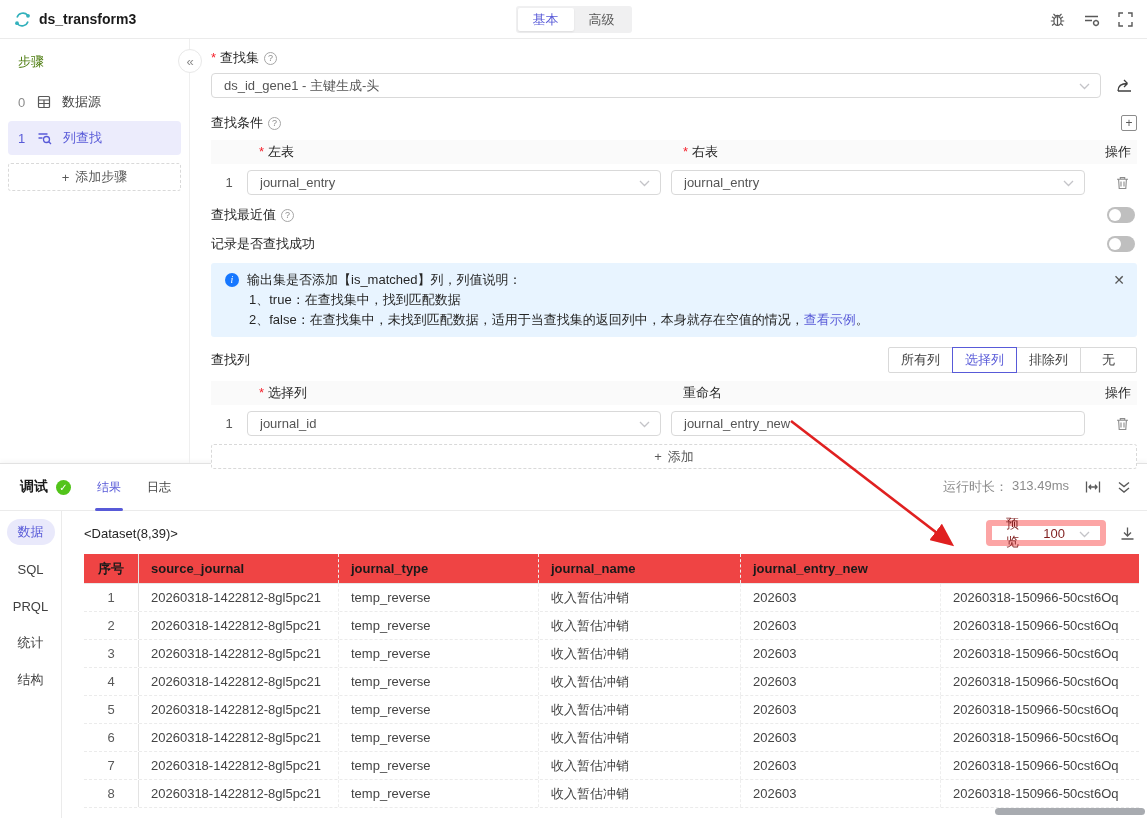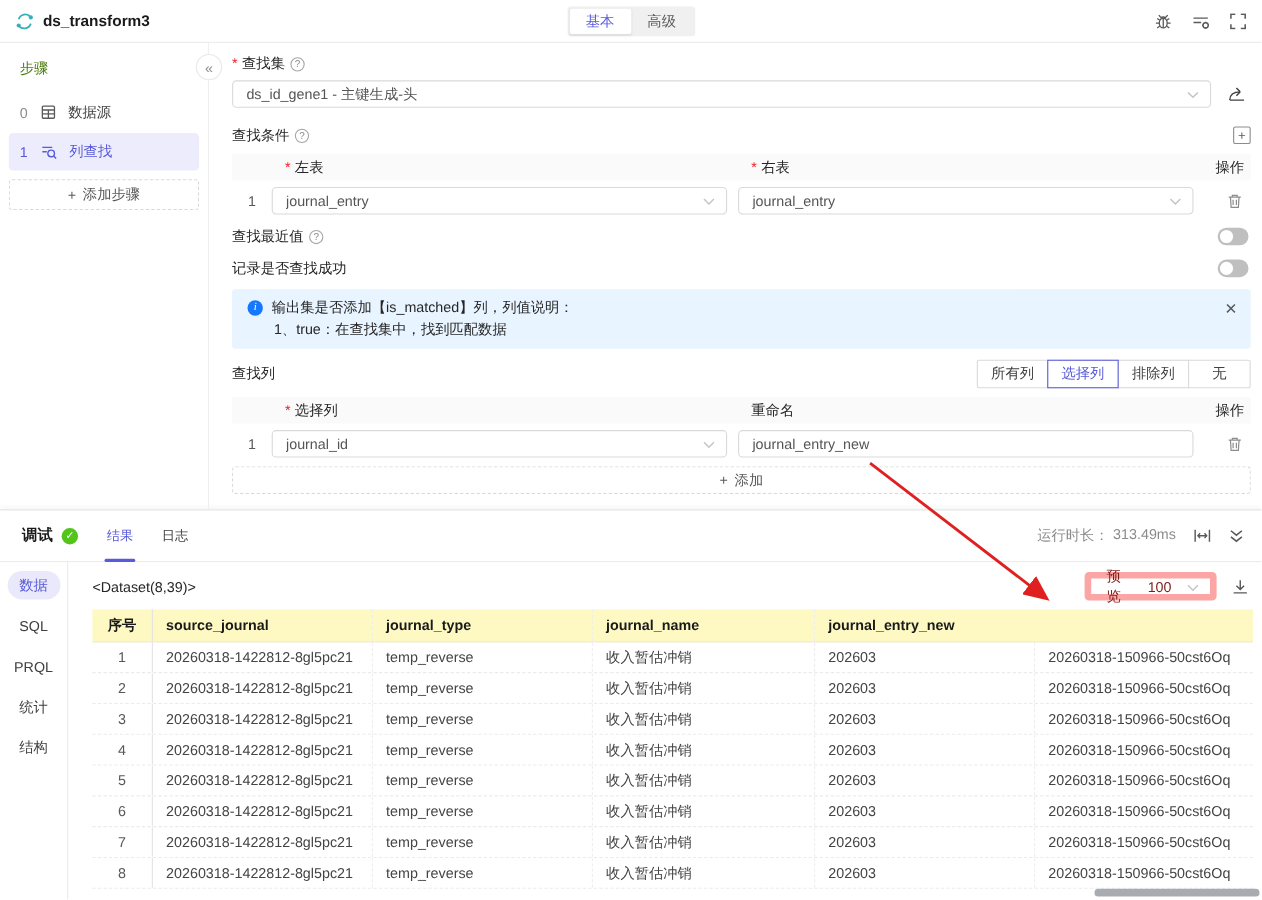--- a/index.html
+++ b/index.html
@@ -92,21 +92,21 @@
   .stab.active { background:#E9E9FB; color:#585AD8; }
 
   .result-area { flex:1; padding:8px 8px 0 22px; position:relative; }
   .result-top { display:flex; align-items:center; height:28px; }
   .dataset-label { color:#262626; }
   .preview-box { margin-left:auto; width:120px; height:26px; border:6px solid #fca5a5; border-radius:4px; display:flex; align-items:center; padding:0 10px 0 14px; color:#7f1d1d; gap:14px; cursor:pointer; }
   .preview-box .chev { margin-left:auto; }
   .dl-btn { margin-left:14px; margin-right:4px; cursor:pointer; display:flex; }
 
   .rtable { margin-top:7px; }
-  .thead { display:flex; height:30px; background:#fef9c3; border-bottom:1px solid #e8e8e8; align-items:center; font-weight:bold; color:#1a1a1a; }
+  .thead { display:flex; height:30px; background:#ef4444; border-bottom:1px solid #e8e8e8; align-items:center; font-weight:bold; color:#1a1a1a; }
   .trow { display:flex; height:28px; align-items:center; border-bottom:1px dashed #ebebeb; color:#444; }
   .tcell { padding-left:12px; white-space:nowrap; overflow:hidden; height:100%; display:flex; align-items:center; border-right:1px dashed #eeeeee; }
   .tcell:last-child { border-right:none; }
   .c0 { width:55px; flex:none; justify-content:center; padding-left:0; color:#595959; border-right:1px solid #e3e3e3 !important; }
   .thead .c0 { color:#1a1a1a; }
   .c1 { width:200px; flex:none; }
   .c2 { width:200px; flex:none; }
   .c3 { width:202px; flex:none; }
   .c4 { width:200px; flex:none; }
   .c5 { flex:1; }
@@ -259,20 +259,21 @@
         <span class="spacer"></span>
         <span class="toggle"></span>
       </div>
 
       <div class="info-box">
         <div class="info-line1">
           <span class="info-i">i</span>
           <span>输出集是否添加【is_matched】列，列值说明：</span>
         </div>
         <div class="info-sub">1、true：在查找集中，找到匹配数据</div>
+        <div class="info-sub"><span>2、false：在查找集中，未找到匹配数据，适用于当查找集的返回列中，本身就存在空值的情况，</span><span class="link">查看示例</span><span>。</span></div>
         <span class="info-close">✕</span>
       </div>
 
       <div class="modes-row">
         <span class="flabel">查找列</span>
         <span class="spacer"></span>
         <div class="mode-group">
           <div class="mode-btn">所有列</div>
           <div class="mode-btn active">选择列</div>
           <div class="mode-btn">排除列</div>

